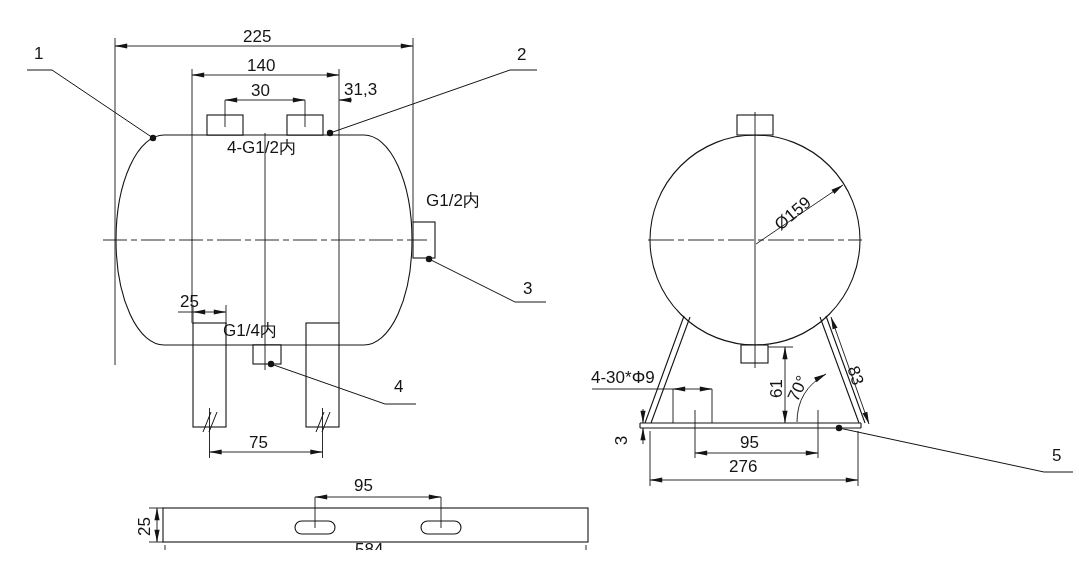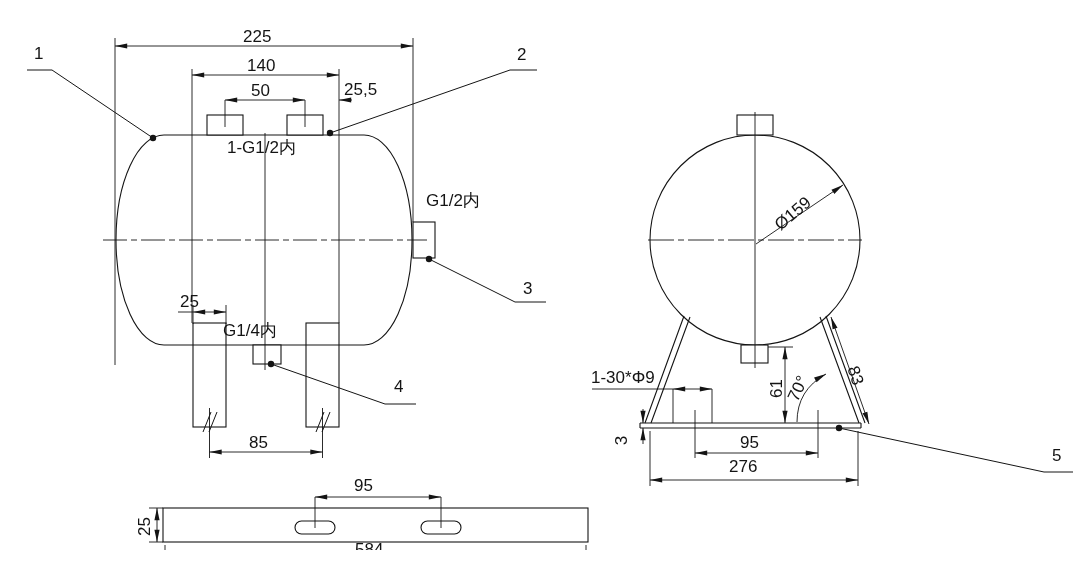--- a/index.html
+++ b/index.html
@@ -144,30 +144,30 @@
     <circle cx="153" cy="138" r="3.2"></circle>
     <circle cx="330" cy="133" r="3.2"></circle>
     <circle cx="429" cy="259" r="3.2"></circle>
     <circle cx="271" cy="364" r="3.2"></circle>
     <circle cx="839" cy="428" r="3.2"></circle>
   </g>
 </svg>
 
 <div class="lbl" style="left:243px;top:28px">225</div>
 <div class="lbl" style="left:247px;top:57px">140</div>
-<div class="lbl" style="left:251px;top:82px">50</div>
-<div class="lbl" style="left:344px;top:81px">25,5</div>
-<div class="lbl" style="left:227px;top:139px">1-G1/2内</div>
+<div class="lbl" style="left:251px;top:82px">30</div>
+<div class="lbl" style="left:344px;top:81px">31,3</div>
+<div class="lbl" style="left:227px;top:139px">4-G1/2内</div>
 <div class="lbl" style="left:426px;top:192px">G1/2内</div>
 <div class="lbl" style="left:180px;top:293px">25</div>
 <div class="lbl" style="left:223px;top:322px">G1/4内</div>
-<div class="lbl" style="left:249px;top:434px">85</div>
+<div class="lbl" style="left:249px;top:434px">75</div>
 
 <div class="lbl rot" style="left:772px;top:205px;transform:rotate(-40deg)">Ø159</div>
-<div class="lbl" style="left:591px;top:369px">1-30*Φ9</div>
+<div class="lbl" style="left:591px;top:369px">4-30*Φ9</div>
 <div class="lbl rot" style="left:767px;top:380px;transform:rotate(-90deg)">61</div>
 <div class="lbl rot" style="left:785px;top:380px;transform:rotate(-65deg)">70°</div>
 <div class="lbl rot" style="left:846px;top:367px;transform:rotate(72deg)">83</div>
 <div class="lbl rot" style="left:617px;top:432px;transform:rotate(-90deg)">3</div>
 <div class="lbl" style="left:740px;top:434px">95</div>
 <div class="lbl" style="left:729px;top:458px">276</div>
 
 <div class="lbl" style="left:354px;top:477px">95</div>
 <div class="lbl rot" style="left:135px;top:518px;transform:rotate(-90deg)">25</div>
 <div class="lbl" style="left:355px;top:541px">584</div>

